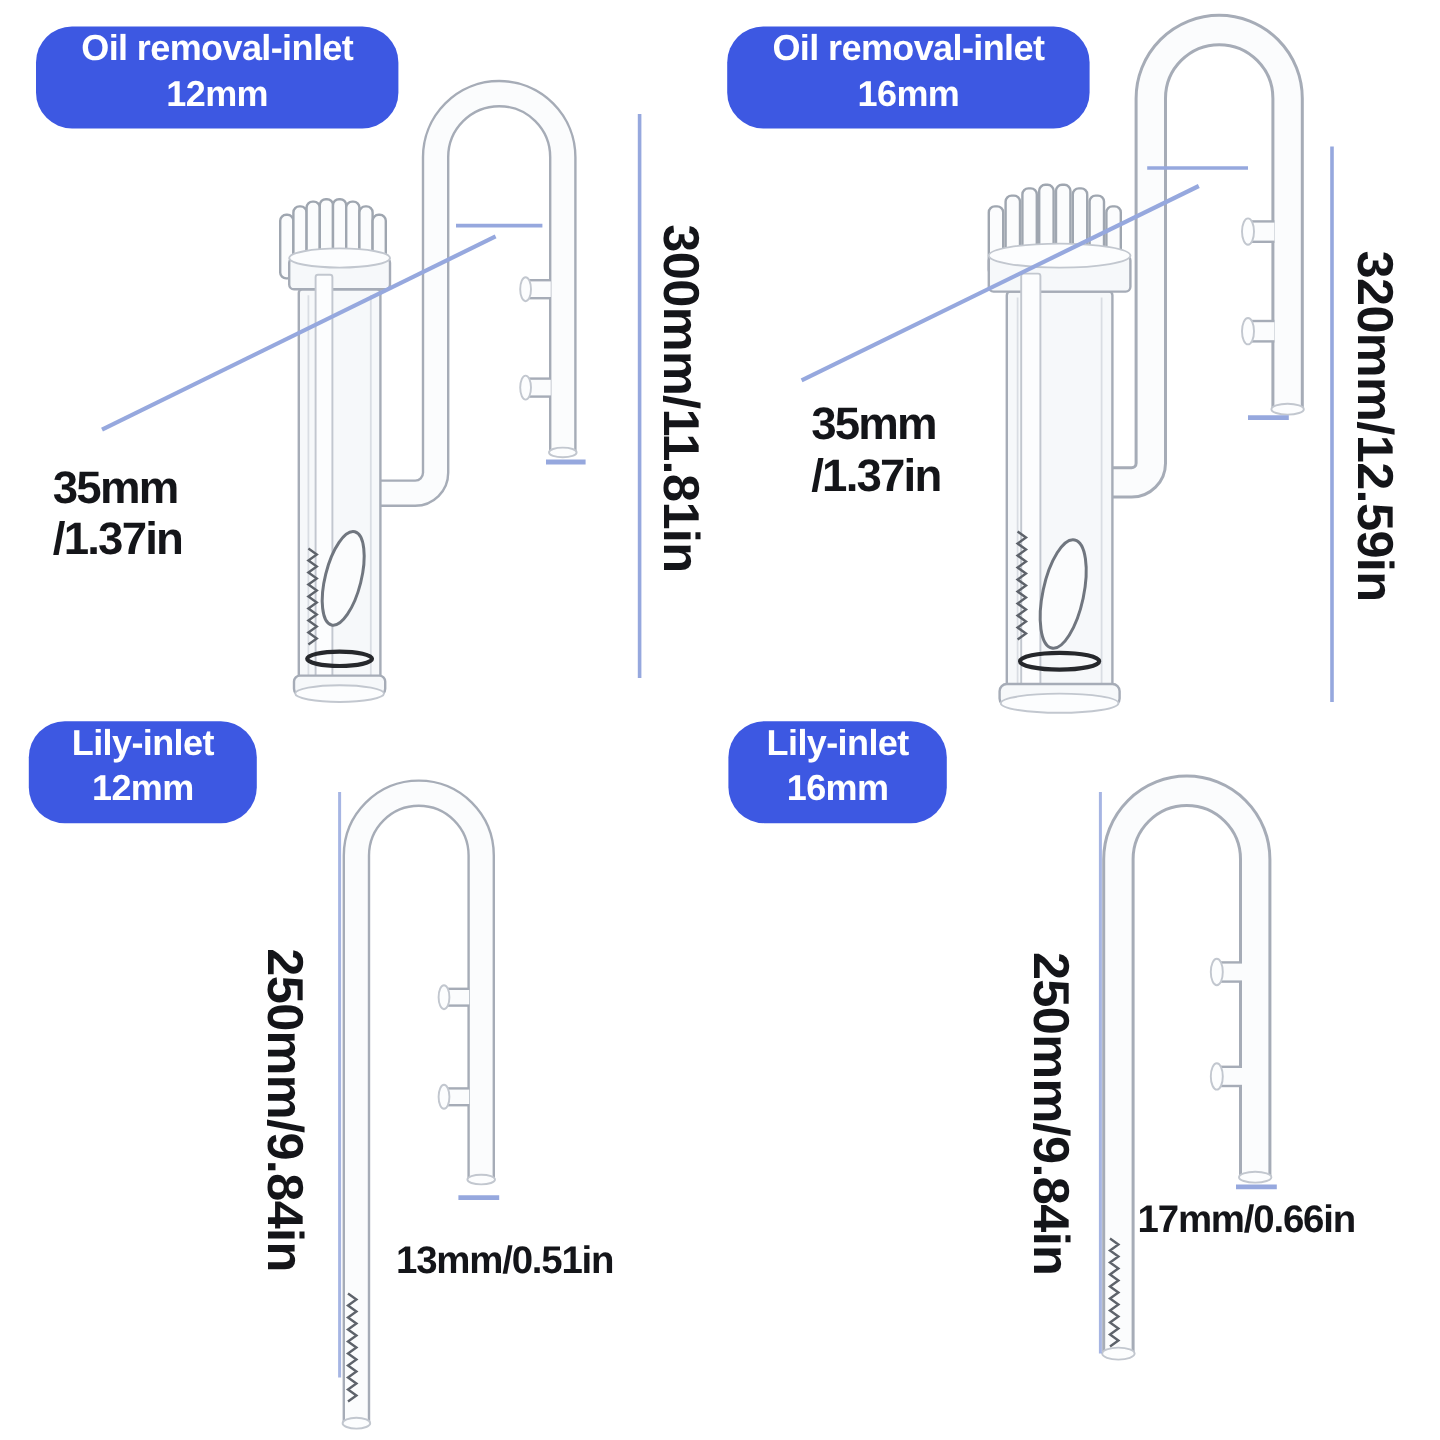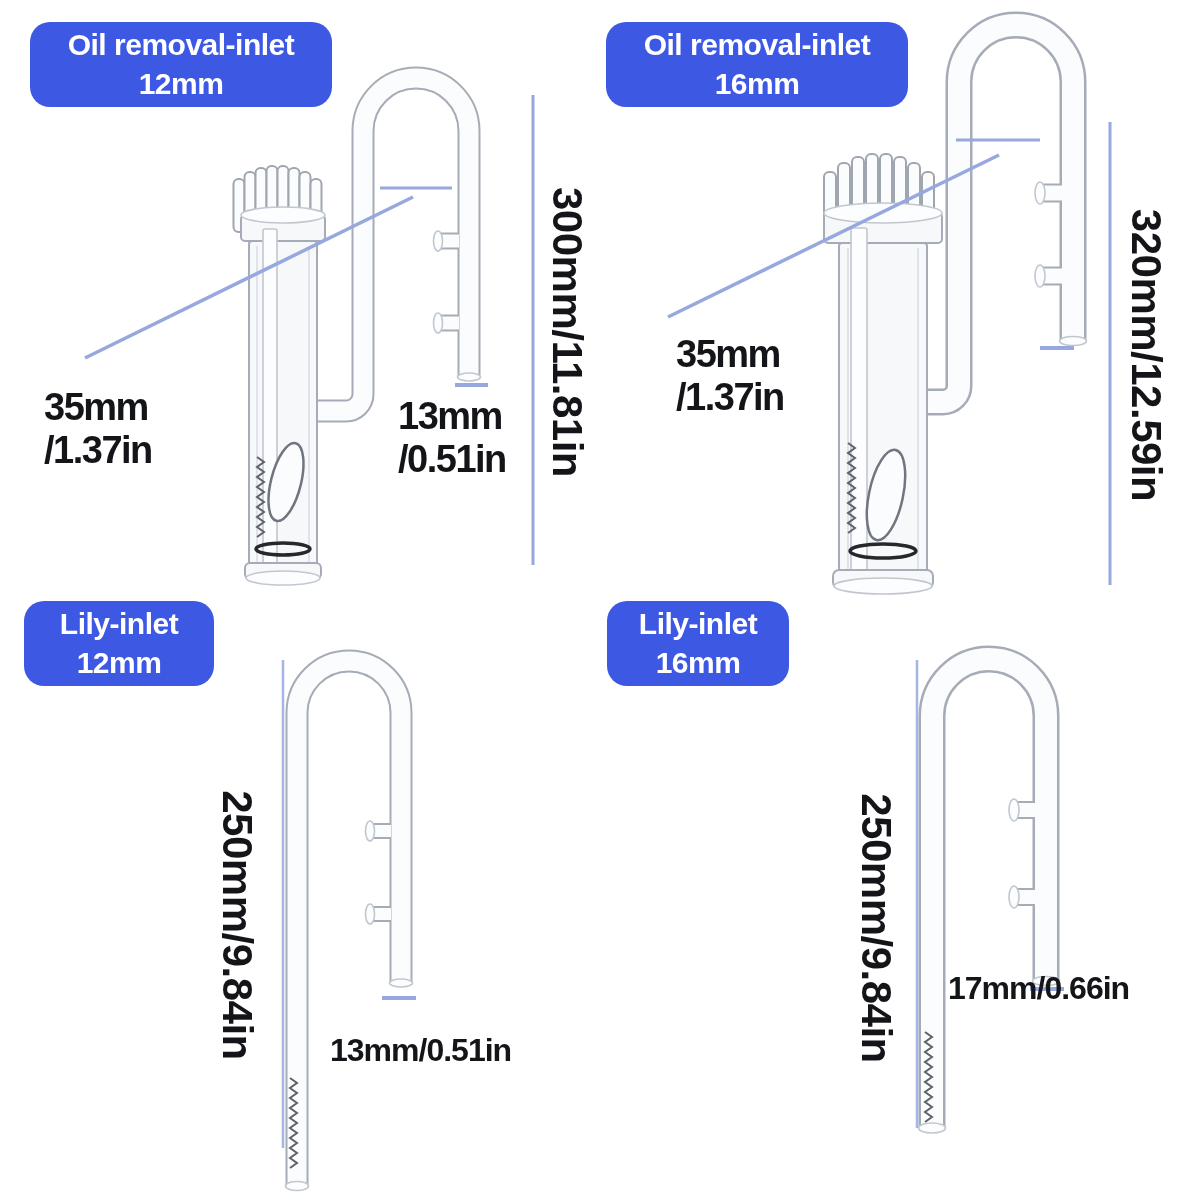--- a/index.html
+++ b/index.html
@@ -13,22 +13,22 @@
     height: 1200px;
     overflow: hidden;
     background: var(--background, #ffffff);
   }
   #art { position:absolute; left:0; top:0; }
 
   .badge {
     position:absolute;
     background: var(--badge-bg, #3D58E2);
     color: var(--badge-text, #ffffff);
-    border-radius: 20px;
-    display:flex; flex-direction:column; justify-content:center;
+    border-radius: 30px;
+    display:flex; flex-direction:column; 
     text-align:center;
     font-weight:700;
     font-size:30px;
     line-height:1.28;
     letter-spacing:-0.5px;
   }
 
   .dim {
     position:absolute;
     color: var(--dimension-text, #141519);
@@ -231,31 +231,27 @@
   </div>
   <div class="badge" style="left:607px; top:601px; width:182px; height:85px;">
     <span>Lily-inlet</span>
     <span>16mm</span>
   </div>
 
   <div class="dim" style="left:44px; top:386px;">
     <div>35mm</div>
     <div>/1.37in</div>
   </div>
-  <div class="dim" style="left:398px; top:395px;">
-    <div>13mm</div>
-    <div>/0.51in</div>
-  </div>
   <div class="vdim" style="left:567px; top:332px;">300mm/11.81in</div>
 
   <div class="dim" style="left:676px; top:333px;">
     <div>35mm</div>
     <div>/1.37in</div>
   </div>
   <div class="vdim" style="left:1146px; top:355px;">320mm/12.59in</div>
 
   <div class="vdim" style="left:237px; top:925px;">250mm/9.84in</div>
   <div class="dim dim-lg" style="left:330px; top:1032px;">13mm/0.51in</div>
 
   <div class="vdim" style="left:876px; top:928px;">250mm/9.84in</div>
-  <div class="dim dim-lg" style="left:948px; top:970px;">17mm/0.66in</div>
+  <div class="dim dim-lg" style="left:948px; top:998px;">17mm/0.66in</div>
 
 </div>
 
 </body></html>

